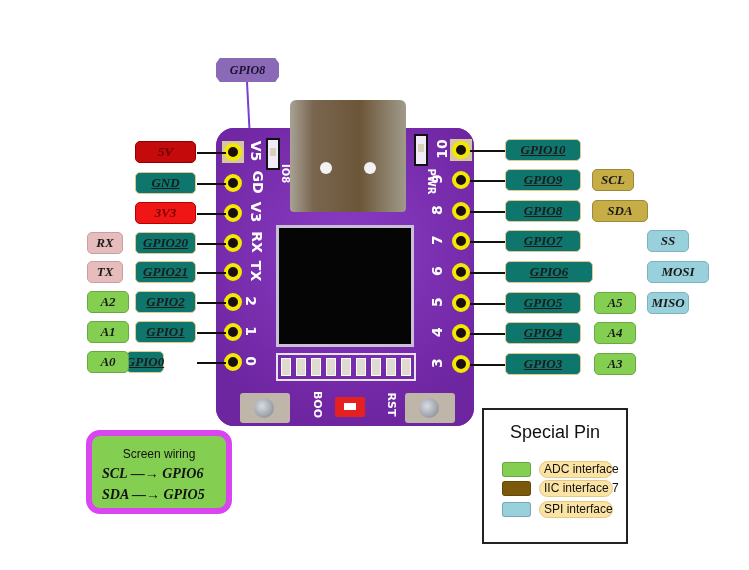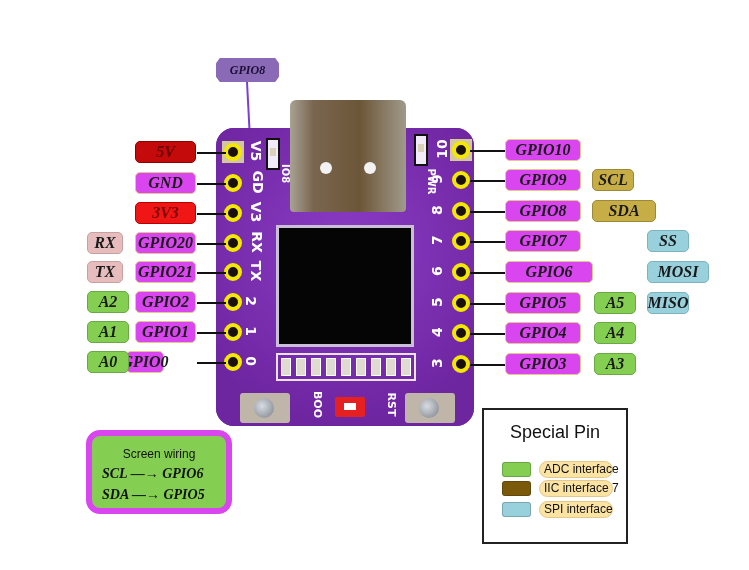--- a/index.html
+++ b/index.html
@@ -1,22 +1,22 @@
 <!DOCTYPE html>
 <html><head>
 <meta charset="utf-8">
 <style>
   html, body { margin: 0; padding: 0; background: #ffffff; }
   body { width: 749px; height: 570px; position: relative; overflow: hidden;
          font-family: "Liberation Serif", serif; }
   .lbl { position: absolute; height: 22px; border-radius: 5px; box-sizing: border-box;
          display: flex; align-items: center; justify-content: center;
          font-family: "Liberation Serif", serif; font-style: italic; font-weight: bold;
-         font-size: 16px; color: #1a1a1a; border: 1px solid rgba(0,0,0,0.15); }
-  .gpio { background: #d946ef; border-color: #e2c88a; }
+         font-size: 13px; color: #1a1a1a; border: 1px solid rgba(0,0,0,0.15); }
+  .gpio { background: #0f766e; border-color: #e2c88a; text-decoration: underline; }
   .red-dark { background: #c40a0a; color: #6a0000; border-color: #8e0000; }
   .red { background: #f01616; color: #7a0000; border-color: #b80000; }
   .pink { background: #e7bcbc; border-color: #c9a0a0; }
   .green { background: #84cf52; border-color: #6aa844; }
   .olive { background: #c6ad46; border-color: #9c8836; }
   .blue { background: #98d0dc; border-color: #7db3c0; }
   .wire { position: absolute; height: 1.5px; background: #111; }
   .board { position: absolute; left: 216px; top: 128px; width: 258px; height: 298px;
            background: #7a2fb0; border-radius: 18px; }
   .board-inner { position:absolute; inset: 0; border-radius: 18px;
@@ -195,21 +195,21 @@
     <div class="wire" style="left:197px; top:362px; width:29px;"></div>
     <div class="lbl gpio" style="left:126px; top:351px; width:38px;">GPIO0</div>
     <div class="lbl green" style="left:87px; top:351px; width:42px;">A0</div>
     <div class="wire" style="left:470px; top:150px; width:35px;"></div>
     <div class="lbl gpio" style="left:505px; top:139px; width:76px;">GPIO10</div>
     <div class="wire" style="left:470px; top:180px; width:35px;"></div>
     <div class="lbl gpio" style="left:505px; top:169px; width:76px;">GPIO9</div>
     <div class="lbl olive" style="left:592px; top:169px; width:42px;text-align:right;">SCL</div>
     <div class="wire" style="left:470px; top:211px; width:35px;"></div>
     <div class="lbl gpio" style="left:505px; top:200px; width:76px;">GPIO8</div>
-    <div class="lbl olive" style="left:592px; top:200px; width:64px;">SDA</div>
+    <div class="lbl olive" style="left:592px; top:200px; width:56px;">SDA</div>
     <div class="wire" style="left:470px; top:241px; width:35px;"></div>
     <div class="lbl gpio" style="left:505px; top:230px; width:76px;">GPIO7</div>
     <div class="lbl blue" style="left:647px; top:230px; width:42px;">SS</div>
     <div class="wire" style="left:470px; top:272px; width:35px;"></div>
     <div class="lbl gpio" style="left:505px; top:261px; width:88px;">GPIO6</div>
     <div class="lbl blue" style="left:647px; top:261px; width:62px;">MOSI</div>
     <div class="wire" style="left:470px; top:303px; width:35px;"></div>
     <div class="lbl gpio" style="left:505px; top:292px; width:76px;">GPIO5</div>
     <div class="lbl green" style="left:594px; top:292px; width:42px;">A5</div>
     <div class="lbl blue" style="left:647px; top:292px; width:42px;">MISO</div>

